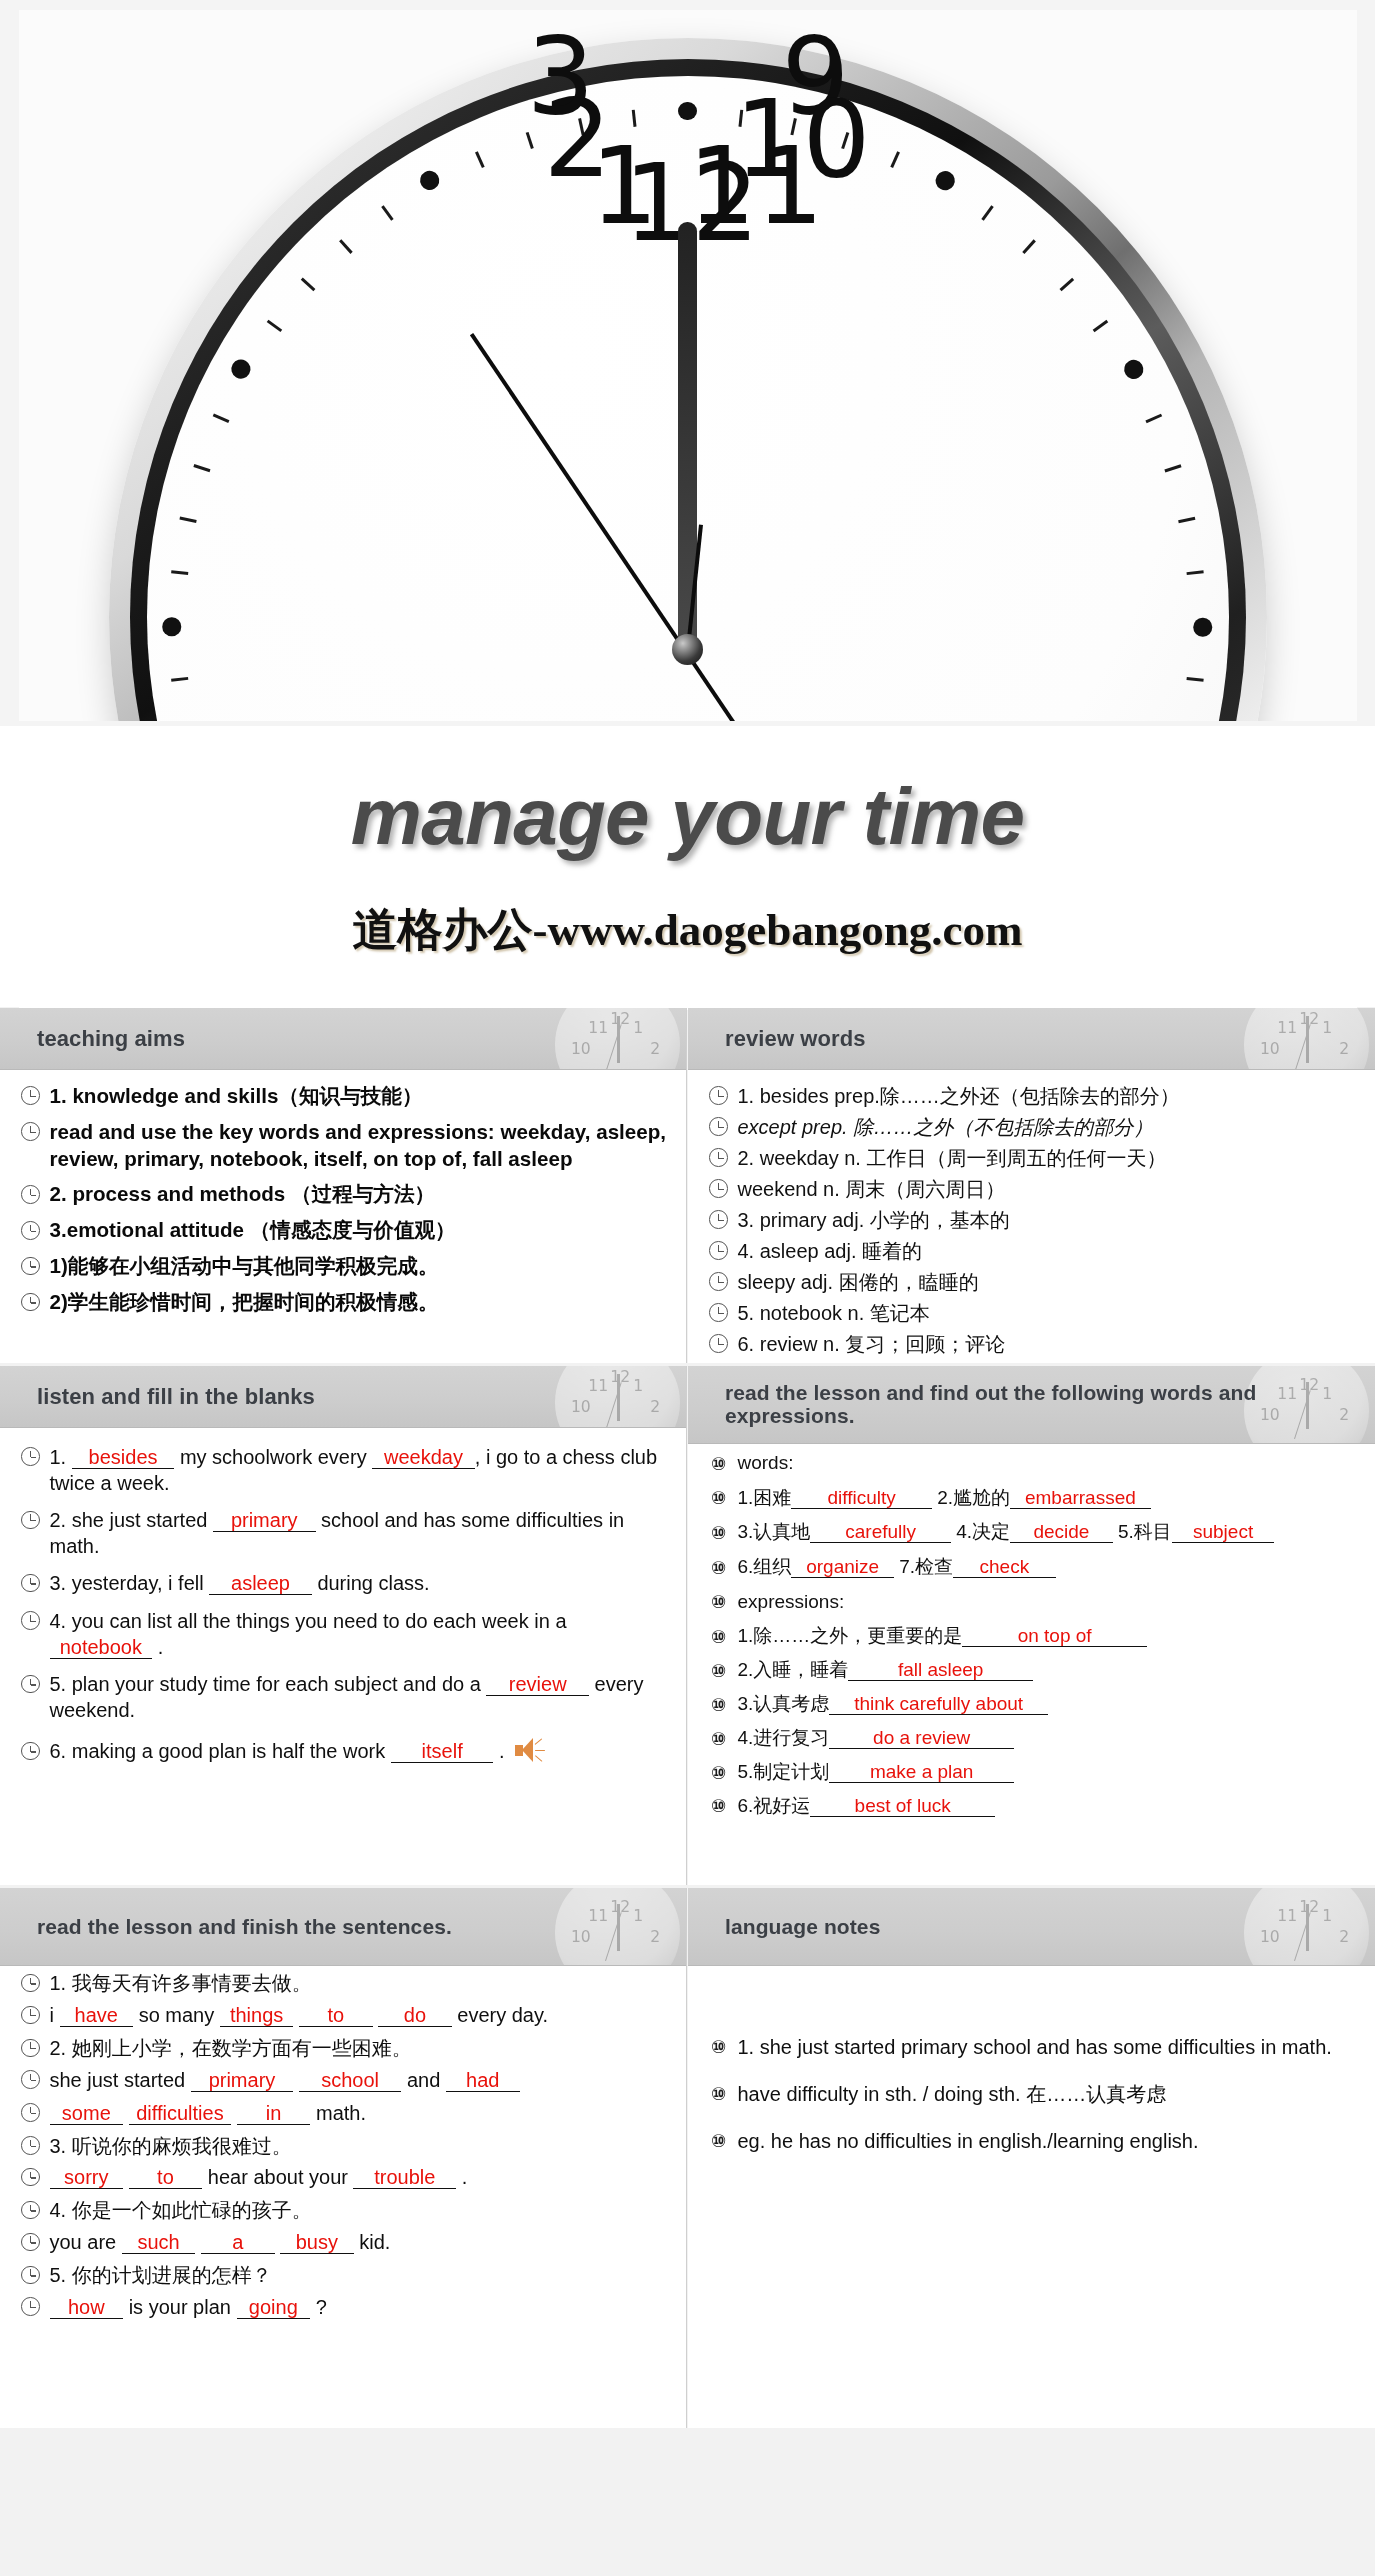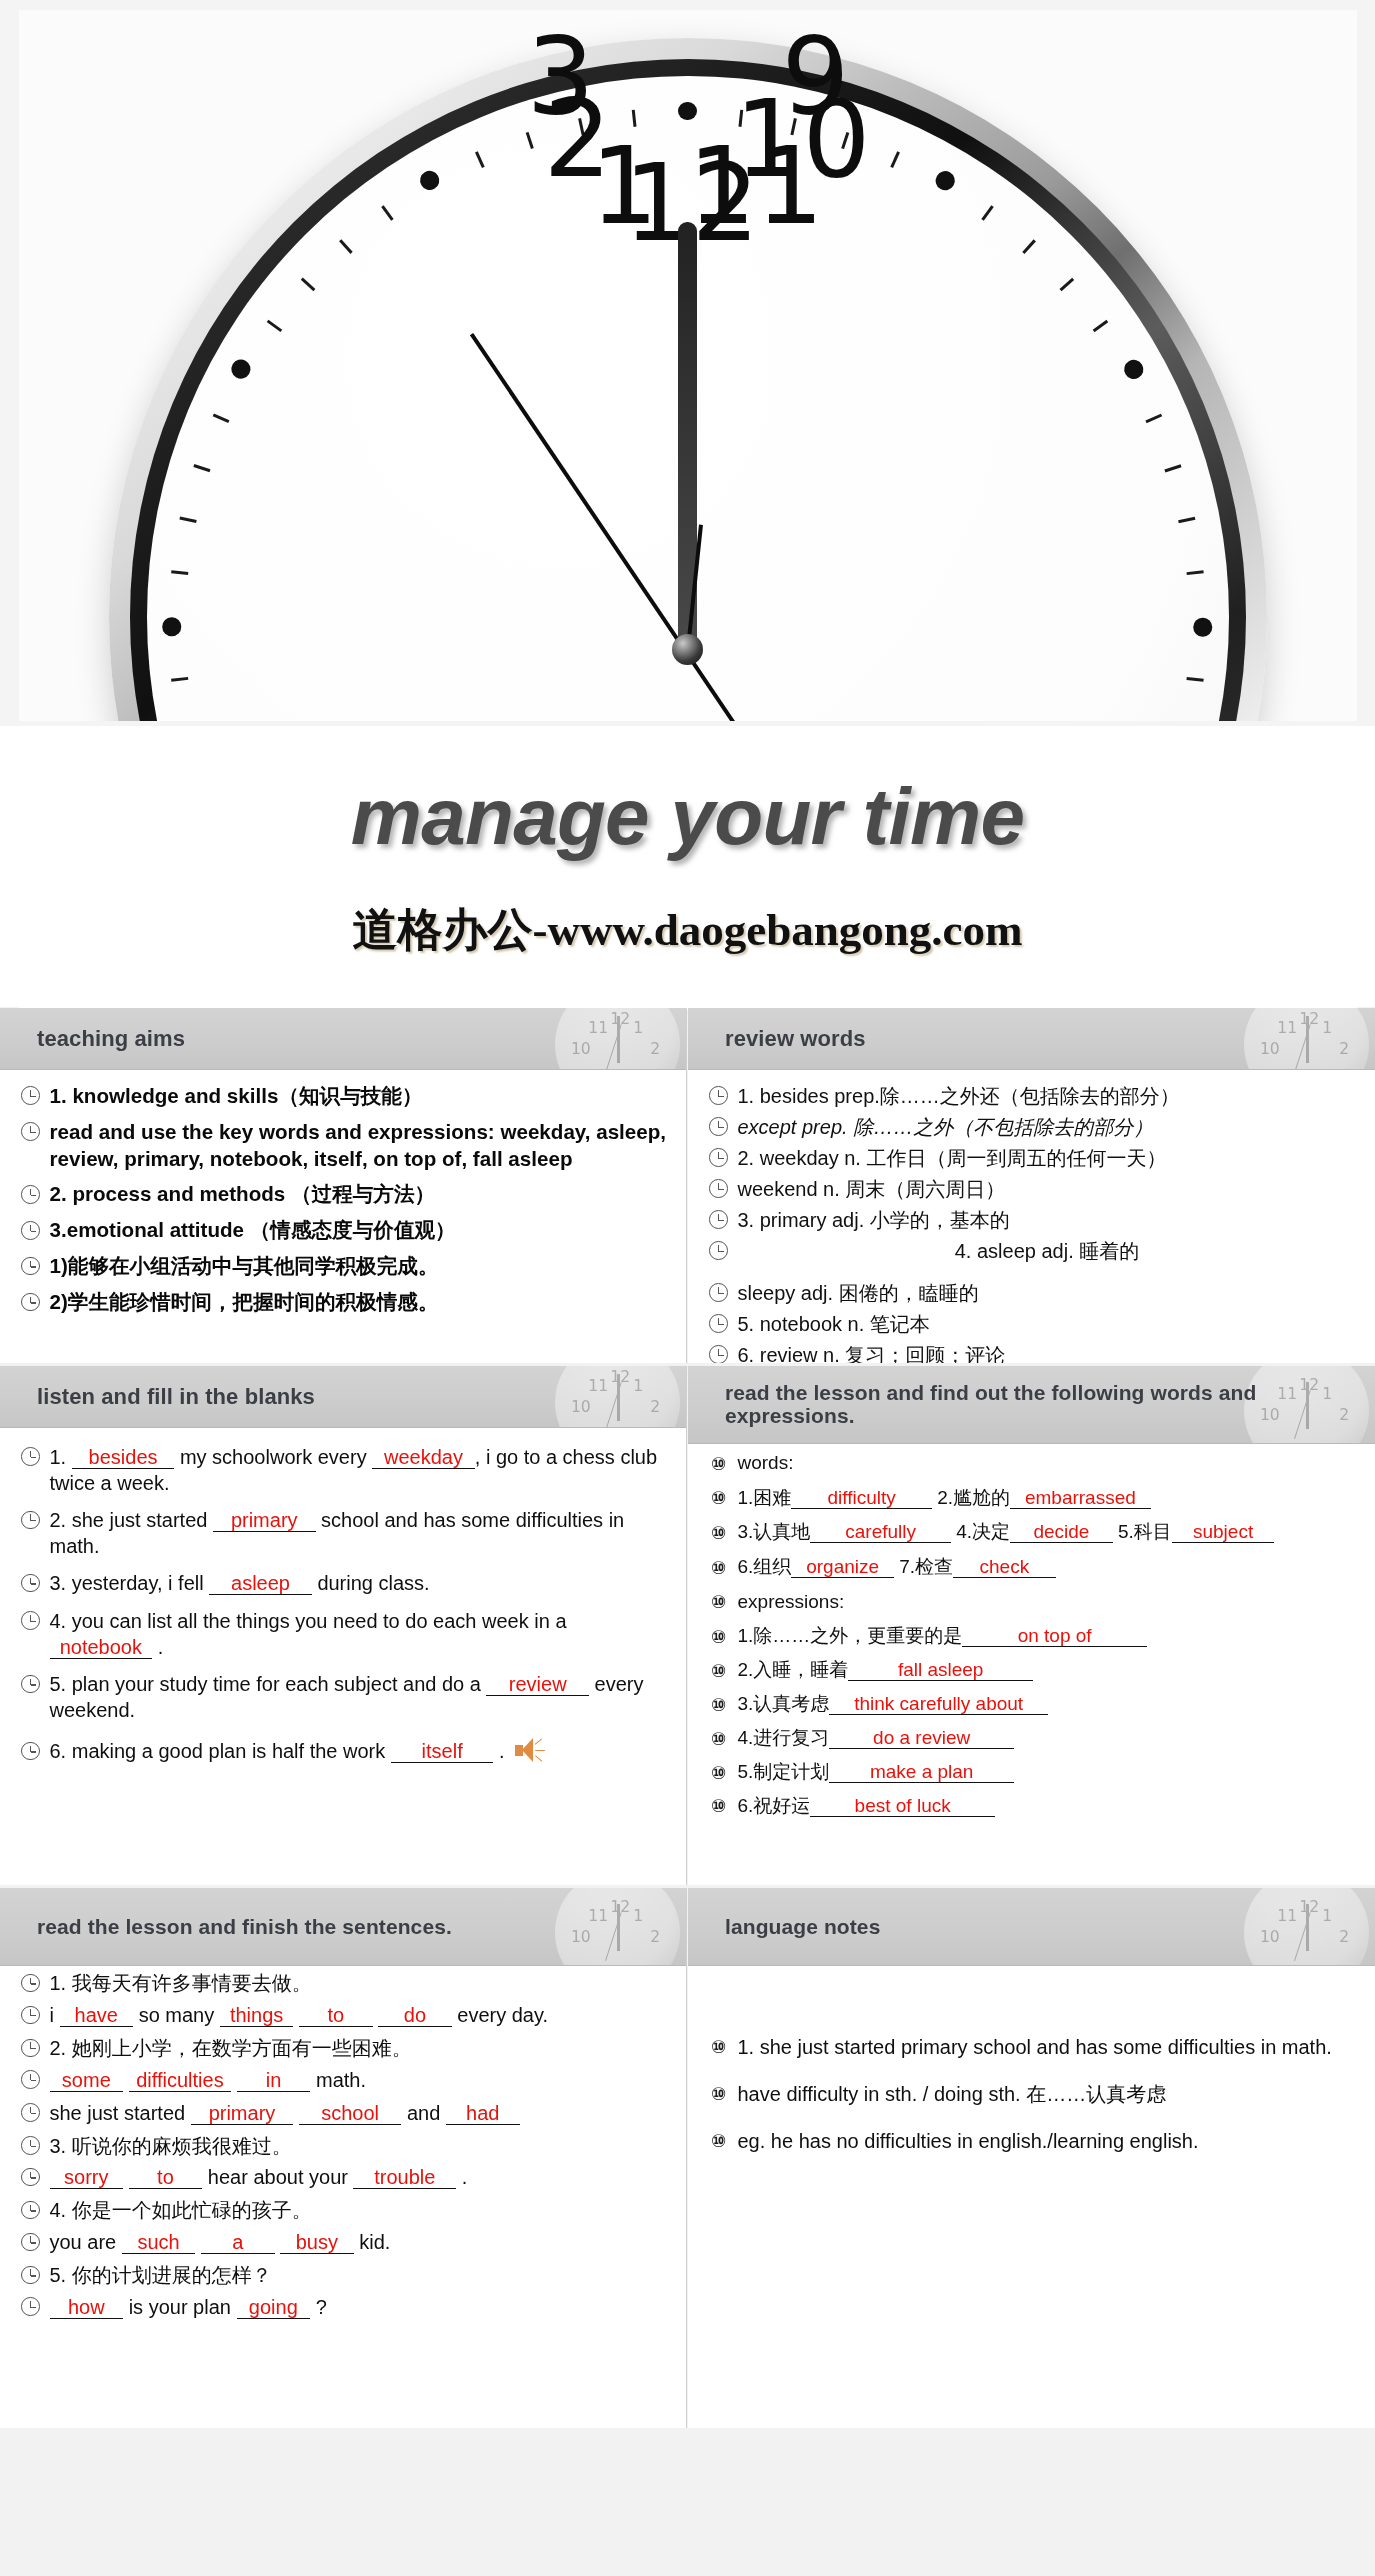--- a/index.html
+++ b/index.html
@@ -224,21 +224,21 @@
           </div>
           <h2>review words</h2>
         </div>
         <div class="pbody">
           <ul class="items" id="review-list">
               <li style="margin-bottom: 5px;"><span class="bul clockface"></span><span class="f-en">1. besides  prep.除……之外还（包括除去的部分）</span></li>
               <li style="margin-bottom: 5px; font-style: italic;"><span class="bul clockface"></span><span class="f-en">    except  prep. 除……之外（不包括除去的部分）</span></li>
               <li style="margin-bottom: 5px;"><span class="bul clockface"></span><span class="f-en">2. weekday  n. 工作日（周一到周五的任何一天）</span></li>
               <li style="margin-bottom: 5px;"><span class="bul clockface"></span><span class="f-en">    weekend  n. 周末（周六周日）</span></li>
               <li style="margin-bottom: 5px;"><span class="bul clockface"></span><span class="f-en">3. primary  adj. 小学的，基本的</span></li>
-              <li style="margin-bottom: 16px; text-align: center;"><span class="bul clockface"></span><span class="f-en">4. asleep  adj. 睡着的</span></li>
+              <li style="margin-bottom: 5px;"><span class="bul clockface"></span><span class="f-en">4. asleep  adj. 睡着的</span></li>
               <li style="margin-bottom: 5px;"><span class="bul clockface"></span><span class="f-en">    sleepy  adj. 困倦的，瞌睡的</span></li>
               <li style="margin-bottom: 5px;"><span class="bul clockface"></span><span class="f-en">5. notebook  n. 笔记本</span></li>
               <li style="margin-bottom: 5px;"><span class="bul clockface"></span><span class="f-en">6. review  n. 复习；回顾；评论</span></li>
               <li style="margin-bottom: 5px;"><span class="f-en">                v. 回顾；反思；评论</span></li>
             </ul>
         </div>
       </div>
     </div>
 
     <div class="row" id="row2" style="height: 519px; position: absolute; top: 358px;">
@@ -314,22 +314,22 @@
             <span class="mh"></span>
               <span class="ms"></span>
           </div>
           <h2>read the lesson and finish the sentences.</h2>
         </div>
         <div class="pbody" style="padding-top:4.3px;">
           <ul class="items" id="finish-list">
               <li style="margin-bottom: 5.7px;"><span class="bul clockface"></span><span class="f-reg">1. 我每天有许多事情要去做。</span></li>
               <li style="margin-bottom: 7px;"><span class="bul clockface"></span><span class="f-reg"><span class="f-reg">i </span><span class="blank w-sm">have</span><span class="f-reg"> </span><span class="f-reg">so many </span><span class="blank w-sm">things</span><span class="f-reg"> </span><span class="blank w-sm">to</span><span class="f-reg"> </span><span class="blank w-sm">do</span><span class="f-reg"> </span><span class="f-reg">every day. </span></span></li>
               <li style="margin-bottom: 5.7px;"><span class="bul clockface"></span><span class="f-reg">2. 她刚上小学，在数学方面有一些困难。</span></li>
+              <li style="margin-bottom: 7px;"><span class="bul clockface"></span><span class="f-reg"><span class="f-reg">she just started </span><span class="blank w-md">primary</span><span class="f-reg"> </span><span class="blank w-md">school</span><span class="f-reg"> </span><span class="f-reg">and </span><span class="blank w-sm">had</span><span class="f-reg"> </span></span></li>
               <li style="margin-bottom: 7px;"><span class="bul clockface"></span><span class="f-reg"><span class="blank w-sm">some</span><span class="f-reg"> </span><span class="blank w-md">difficulties</span><span class="f-reg"> </span><span class="blank w-sm">in</span><span class="f-reg"> </span><span class="f-reg">math. </span></span></li>
-              <li style="margin-bottom: 7px;"><span class="bul clockface"></span><span class="f-reg"><span class="f-reg">she just started </span><span class="blank w-md">primary</span><span class="f-reg"> </span><span class="blank w-md">school</span><span class="f-reg"> </span><span class="f-reg">and </span><span class="blank w-sm">had</span><span class="f-reg"> </span></span></li>
               <li style="margin-bottom: 5.7px;"><span class="bul clockface"></span><span class="f-reg">3. 听说你的麻烦我很难过。</span></li>
               <li style="margin-bottom: 7px;"><span class="bul clockface"></span><span class="f-reg"><span class="blank w-sm">sorry</span><span class="f-reg"> </span><span class="blank w-sm">to</span><span class="f-reg"> </span><span class="f-reg">hear about your </span><span class="blank w-md">trouble</span><span class="f-reg"> </span><span class="f-reg">. </span></span></li>
               <li style="margin-bottom: 5.7px;"><span class="bul clockface"></span><span class="f-reg">4. 你是一个如此忙碌的孩子。</span></li>
               <li style="margin-bottom: 7px;"><span class="bul clockface"></span><span class="f-reg"><span class="f-reg">you are </span><span class="blank w-sm">such</span><span class="f-reg"> </span><span class="blank w-sm">a</span><span class="f-reg"> </span><span class="blank w-sm">busy</span><span class="f-reg"> </span><span class="f-reg">kid. </span></span></li>
               <li style="margin-bottom: 5.7px;"><span class="bul clockface"></span><span class="f-reg">5. 你的计划进展的怎样？</span></li>
               <li style="margin-bottom: 7px;"><span class="bul clockface"></span><span class="f-reg"><span class="blank w-sm">how</span><span class="f-reg"> </span><span class="f-reg">is your plan </span><span class="blank w-sm">going</span><span class="f-reg"> </span><span class="f-reg">? </span></span></li>
             </ul>
         </div>
       </div>
 

